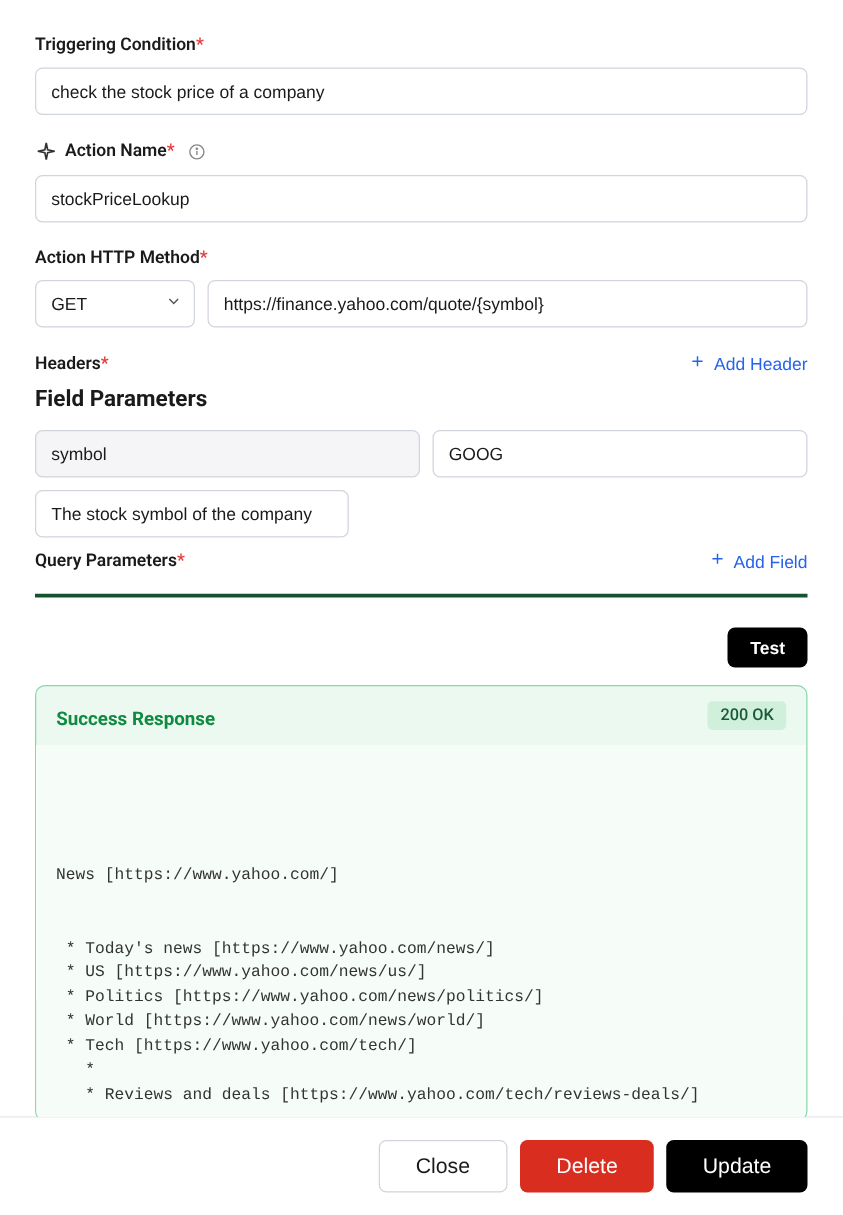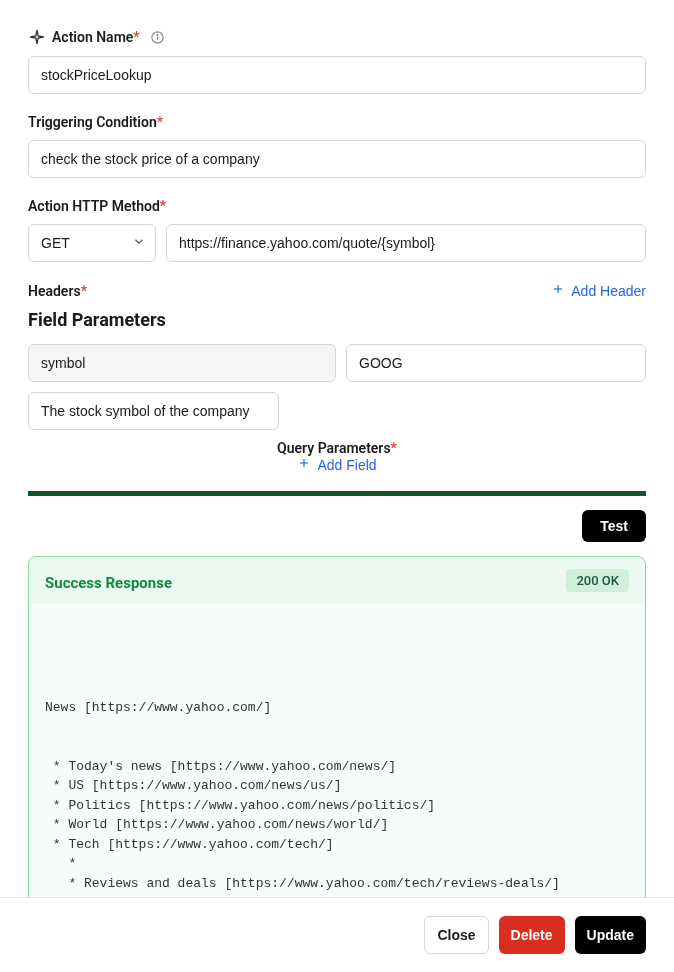--- a/index.html
+++ b/index.html
@@ -137,23 +137,22 @@
       flex: 1;
     }
     .param-desc {
       width: 251px;
     }
     .query-row {
       display: flex;
       justify-content: space-between;
       align-items: center;
       padding-bottom: 18px;
-      border-bottom: 5px solid #14532d;
-      margin-bottom: 14px;
-      flex-direction: column;
+      border-bottom: 3px solid #14532d;
+      margin-bottom: 24px;
     }
     .test-row {
       display: flex;
       justify-content: flex-end;
       margin-bottom: 14px;
     }
     .test-button {
       background: #000;
       color: #fff;
       border: none;
@@ -210,24 +209,24 @@
     }
     .footer {
       display: flex;
       justify-content: flex-end;
       gap: 10px;
       padding: 18px 28px;
       border-top: 1px solid #e5e7eb;
       background: #fff;
     }
     .btn {
-      padding: 10px 12px;
+      padding: 10px 29px;
       border-radius: 6px;
-      font-size: 14px;
-      font-weight: 700;
+      font-size: 17px;
+      font-weight: 400;
       cursor: pointer;
       border: none;
     }
     .btn-close {
       background: #fff;
       color: #1a1a1a;
       border: 1px solid #d0d5dd;
     }
     .btn-delete {
       background: #d92d20;
@@ -236,20 +235,27 @@
     .btn-update {
       background: #000;
       color: #fff;
     }
   </style>
 </head>
 <body>
 
 <div class="modal">
   <div class="content">
+
+    <div class="field-group">
+      <div class="label-row">
+        <span class="field-label"><span>Triggering Condition</span><span class="required">*</span></span>
+      </div>
+      <input type="text" class="text-input" value="check the stock price of a company" style="">
+    </div>
 
     <div class="field-group">
       <div class="label-row">
         <span class="sparkle-icon">
           <svg width="18" height="18" viewBox="0 0 24 24" fill="none" stroke="#333" stroke-width="1.8">
             <path d="M12 3 L13.5 10.5 L21 12 L13.5 13.5 L12 21 L10.5 13.5 L3 12 L10.5 10.5 Z"></path>
           </svg>
         </span>
         <span class="field-label"><span>Action Name</span><span class="required">*</span></span>
         <span class="info-icon">
@@ -258,27 +264,20 @@
             <line x1="12" y1="11" x2="12" y2="16"></line>
             <circle cx="12" cy="8" r="0.8" fill="#888"></circle>
           </svg>
         </span>
       </div>
       <input type="text" class="text-input" value="stockPriceLookup" style="">
     </div>
 
     <div class="field-group">
       <div class="label-row">
-        <span class="field-label"><span>Triggering Condition</span><span class="required">*</span></span>
-      </div>
-      <input type="text" class="text-input" value="check the stock price of a company" style="">
-    </div>
-
-    <div class="field-group">
-      <div class="label-row">
         <span class="field-label"><span>Action HTTP Method</span><span class="required">*</span></span>
       </div>
       <div class="http-row">
         <div class="select-wrapper">
           <select class="select-input">
             <option>GET</option>
           </select>
           <span class="select-chevron">
             <svg width="14" height="14" viewBox="0 0 24 24" fill="none" stroke="#555" stroke-width="2">
               <polyline points="6 9 12 15 18 9"></polyline>

